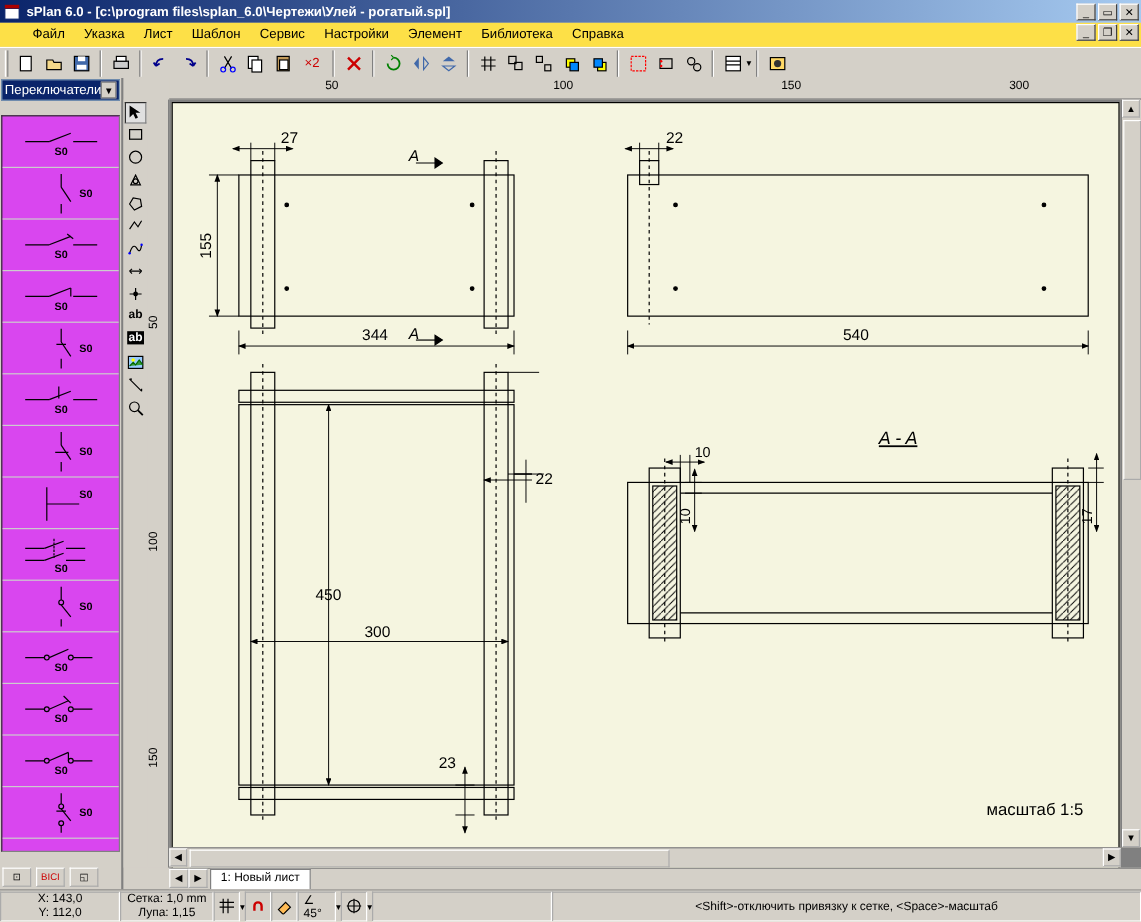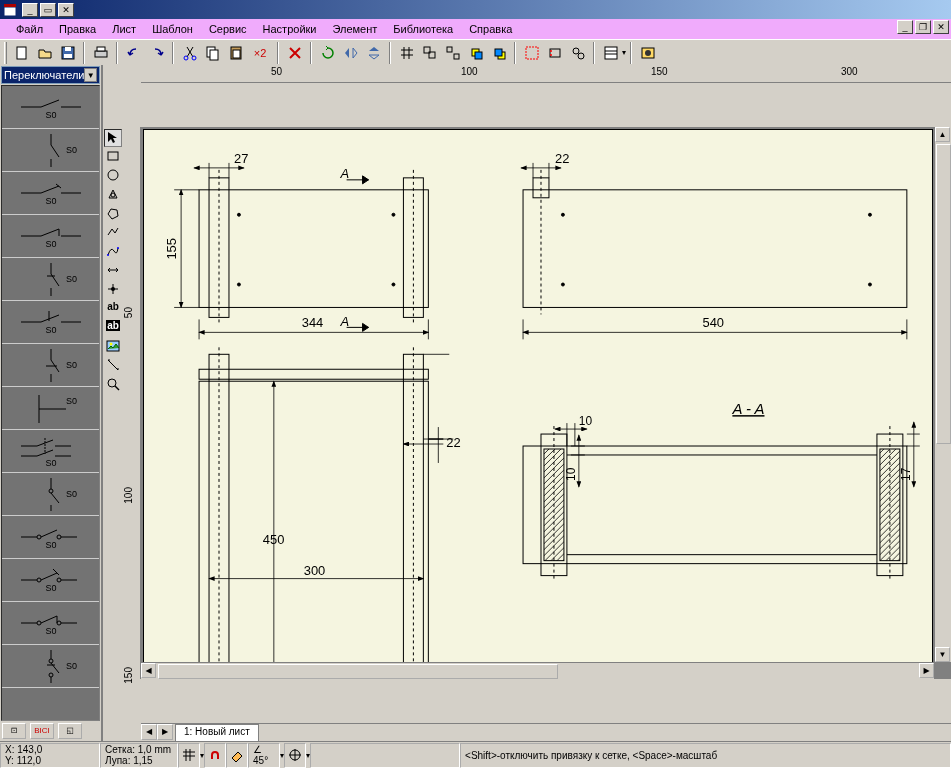--- a/index.html
+++ b/index.html
@@ -23,22 +23,22 @@
   .titlebar .icon { width: 16px; height: 16px; margin-right: 4px; display:flex; align-items:center; justify-content:center; }
   .titlebar .title { flex: 1; font-weight: bold; font-size: 11px; }
   .win-btns { display: flex; gap: 2px; }
   .win-btn {
     width: 16px; height: 14px; background: #d4d0c8;
     border: 1px solid #fff; border-right-color:#404040; border-bottom-color:#404040;
     font-size: 9px; font-family: Arial; text-align: center; line-height: 12px;
     color:#000;
   }
   .menubar {
-    height: 20px; background: #f0abfc; display: flex; align-items: center;
-    padding-left: 9px; gap: 2px;
+    height: 20px; background: #fde047; display: flex; align-items: center;
+    padding-left: 20px; gap: 2px;
     position: relative;
   }
   .menubar span { padding: 2px 7px; }
   .menubar .mdi-btns { position:absolute; right:2px; top:1px; display:flex; gap:2px; }
   .toolbar {
     height: 26px; background: #d4d0c8; display: flex; align-items: center;
     border-top: 1px solid #fff;
     padding-left: 4px;
   }
   .tb-sep { width: 2px; height: 22px; border-left: 1px solid #808080; border-right: 1px solid #fff; margin: 0 4px; }
@@ -56,34 +56,33 @@
     background: #d4d0c8;
     display: flex; flex-direction: column;
     border-right: 2px solid #808080;
   }
   .lib-dropdown {
     height: 18px; background:#0a246a; color:#fff; margin:1px;
     border:1px solid #7f9db9; display:flex; align-items:center; padding:0 2px;
     justify-content: space-between;
   }
   .lib-dropdown .arrow { width:14px; height:14px; background:#d4d0c8; color:#000; text-align:center; font-size:8px; line-height:14px; border:1px solid #808080;}
-  .lib-items { flex:1; overflow:hidden; background:#737373; margin:0 1px; border:1px inset #808080;}
+  .lib-items { flex:1; overflow:hidden; background:#d946ef; margin:11px 1px; border:1px inset #808080;font-weight:bold;}
   .lib-item {
     height: 43px; border-bottom: 1px solid #ccc; position:relative;
     display:flex; align-items:center; justify-content:center;
   }
   .lib-item svg { width: 80px; height: 38px; }
   .lib-bottom { height:20px; display:flex; align-items:center; gap:4px; padding:2px; }
   .small-btn { width:24px; height:16px; border:1px outset #fff; background:#d4d0c8; font-size:8px; text-align:center; line-height:14px;}
   .canvas-area {
     flex: 1;
     display: flex;
     flex-direction: column;
     background:#d4d0c8;
-    gap:44px;
   }
   .ruler-h {
     height: 18px; background:#d4d0c8; border-bottom:1px solid #808080;
     position:relative; margin-left: 38px;
   }
   .ruler-label { position:absolute; top:1px; font-size:10px; }
   .canvas-row { flex:1; display:flex; }
   .tool-palette {
     width: 20px; background:#d4d0c8; display:flex; flex-direction:column;
     padding-top: 2px; gap:1px; align-items:center;
@@ -105,45 +104,48 @@
   .scroll-btn { width:15px; height:15px; background:#d4d0c8; border:1px outset #fff; position:absolute; font-size:8px; text-align:center; line-height:13px;}
   .tabs-row { height:18px; display:flex; background:#d4d0c8; border-top:1px solid #808080; margin-left:38px;}
   .tabs-row .nav-btn { width:16px; height:16px; border:1px outset #fff; text-align:center; font-size:8px; line-height:14px;}
   .tab { padding:1px 8px; background:#fff; border:1px solid #808080; border-bottom:none; font-size:10px; margin-left:2px;}
   .statusbar {
     height: 27px; display:flex; border-top:1px solid #808080; background:#d4d0c8;
     align-items: center;
   }
   .status-cell {
     border:1px inset #fff; height:25px; padding:0 4px; font-size:10px;
-    display:flex; flex-direction:column; justify-content:center;
+    display:flex; flex-direction:column; justify-content:center;align-items:center;
   }
   .d-canvas-svg { width:100%; height:100%; }
   .dash { stroke-dasharray: 3,3; }
 </style>
 </head>
 <body>
 
 <div class="titlebar">
   <span class="icon">
     <svg width="14" height="14">
         <rect x="1" y="4" width="12" height="9" fill="#fff" stroke="#0a246a"></rect>
         <rect x="1" y="1" width="12" height="3" fill="#a00"></rect>
       </svg>
   </span>
+  <span class="title">
+    <span>sPlan 6.0</span> - <span>[c:\program files\splan_6.0\Чертежи\Улей - рогатый.spl]</span>
+  </span>
   <div class="win-btns">
     <div class="win-btn">_</div>
     <div class="win-btn">▭</div>
     <div class="win-btn">✕</div>
   </div>
 </div>
 
 <div class="menubar">
   <span>Файл</span>
-  <span>Правка</span>
+  <span>Указка</span>
   <span>Лист</span>
   <span>Шаблон</span>
   <span>Сервис</span>
   <span>Настройки</span>
   <span>Элемент</span>
   <span>Библиотека</span>
   <span>Справка</span>
   <div class="mdi-btns">
     <div class="win-btn">_</div>
     <div class="win-btn">❐</div>

